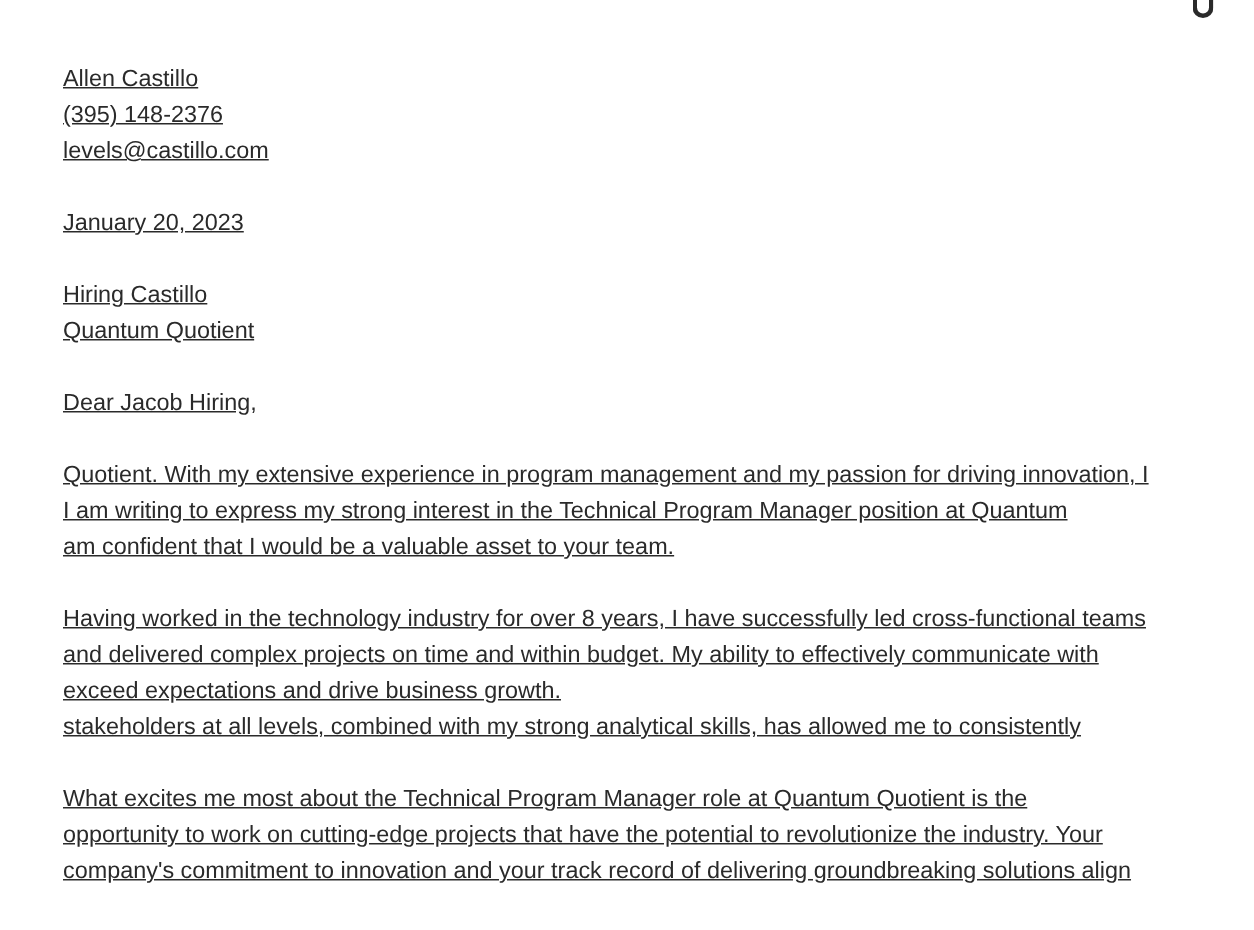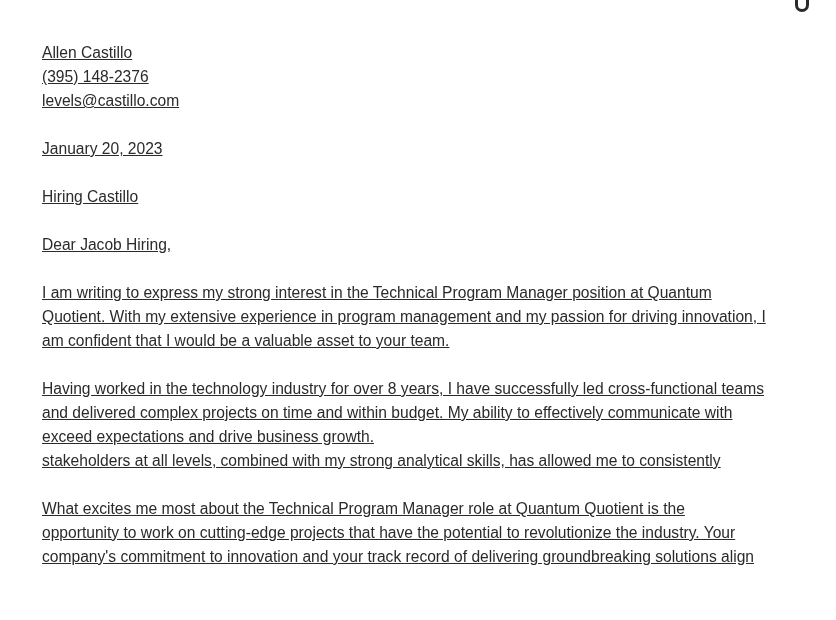--- a/index.html
+++ b/index.html
@@ -59,29 +59,30 @@
     <span class="line">(395) 148-2376</span>
     <span class="line">levels@castillo.com</span>
   </div>
 
   <div class="block">
     <span class="line">January 20, 2023</span>
   </div>
 
   <div class="block">
     <span class="line">Hiring Castillo</span>
+    <span class="line">Quantum Quotient</span>
   </div>
 
   <div class="block">
     <span class="line">Dear Jacob Hiring,</span>
   </div>
 
   <div class="para">
+    <span class="line">Quotient. With my extensive experience in program management and my passion for driving innovation, I</span>
     <span class="line">I am writing to express my strong interest in the Technical Program Manager position at Quantum</span>
-    <span class="line">Quotient. With my extensive experience in program management and my passion for driving innovation, I</span>
     <span class="line">am confident that I would be a valuable asset to your team.</span>
   </div>
 
   <div class="para">
     <span class="line">Having worked in the technology industry for over 8 years, I have successfully led cross-functional teams</span>
     <span class="line">and delivered complex projects on time and within budget. My ability to effectively communicate with</span>
     <span class="line">exceed expectations and drive business growth.</span>
     <span class="line">stakeholders at all levels, combined with my strong analytical skills, has allowed me to consistently</span>
   </div>
 

